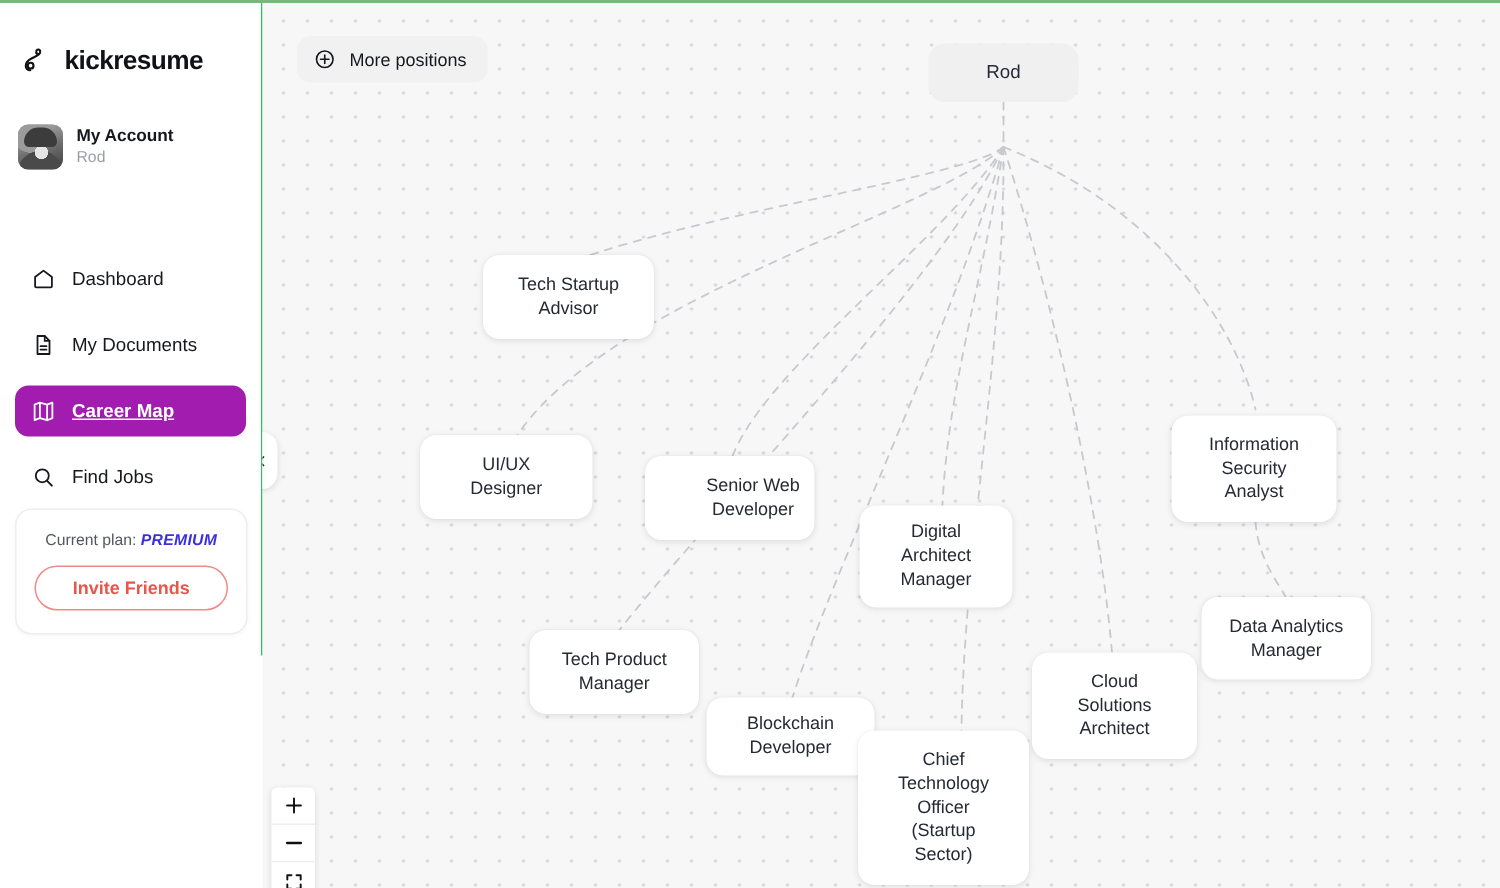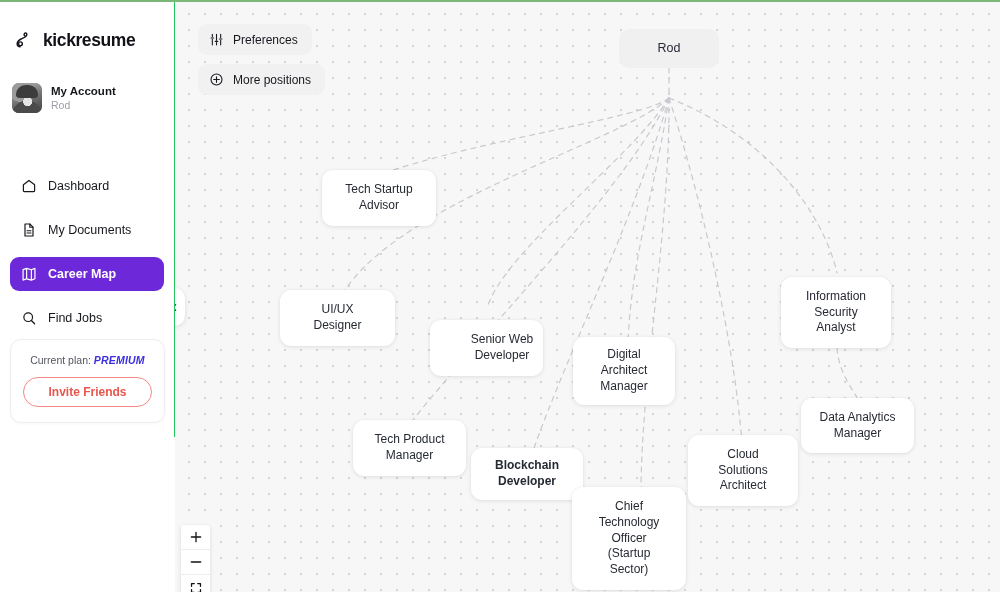--- a/index.html
+++ b/index.html
@@ -55,21 +55,21 @@
   .account-title { font-size: 11.5px; font-weight: bold; color: #16181d; }
   .account-sub { font-size: 10.5px; color: #9b9ea6; margin-top: 1px; }
 
   .nav { margin-top: 56px; padding: 0 10px; }
   .nav-item {
     display: flex; align-items: center; gap: 11px;
     height: 34px; padding: 0 11px; border-radius: 9px;
     margin-bottom: 10px; cursor: pointer;
     color: #16181d; font-size: 12.5px;
   }
-  .nav-item.active { background: #6d28d9; color: #ffffff; font-weight: bold; }
+  .nav-item.active { background: #a21caf; color: #ffffff; font-weight: bold; text-decoration: underline; }
   .nav-ico { width: 16px; height: 16px; flex: 0 0 16px; display: block; }
   .nav-ico svg { display:block; width:16px; height:16px; }
 
   .plan-card {
     position: absolute; left: 10px; bottom: 14px; width: 155px;
     background: #ffffff; border: 1px solid #eeeeee; border-radius: 11px;
     padding: 14px 12px 15px; text-align: center;
     box-shadow: 0 1px 3px rgba(0,0,0,0.035);
   }
   .plan-line { font-size: 10.5px; color: #53565e; }
@@ -223,31 +223,20 @@
         <path d="M494 98 C 600 140, 650 220, 662 273"></path>
 
         <path d="M662 348 C 664 375, 680 392, 682 398"></path>
       </g>
     </svg>
 
     <div class="toolbar">
       <button class="tool-btn">
         <span class="tool-ico">
           <svg viewBox="0 0 18 18" width="15" height="15">
-            <g stroke="#16181d" stroke-width="1.3" stroke-linecap="round" fill="none">
-              <path d="M4 2.6v3.1M4 8.6v6.8M9 2.6v7.2M9 12.7v2.7M14 2.6v4.2M14 9.8v5.6"></path>
-              <path d="M2.4 7.1h3.2M7.4 11.2h3.2M12.4 8.3h3.2"></path>
-            </g>
-          </svg>
-        </span>
-        <span>Preferences</span>
-      </button>
-      <button class="tool-btn">
-        <span class="tool-ico">
-          <svg viewBox="0 0 18 18" width="15" height="15">
             <circle cx="9" cy="9" r="6.6" fill="none" stroke="#16181d" stroke-width="1.3"></circle>
             <path d="M9 5.6v6.8M5.6 9h6.8" stroke="#16181d" stroke-width="1.3" stroke-linecap="round"></path>
           </svg>
         </span>
         <span>More positions</span>
       </button>
     </div>
 
     <div class="node root" style="left:444px; top:29px; width:100px; height:39px;">
       <span>Rod</span>
@@ -258,33 +247,33 @@
         <span>Tech Startup</span><br><span>Advisor</span>
       </span>
     </div>
 
     <div class="node" style="left:105px; top:290px; width:115px; height:56px;">
       <span>
         <span>UI/UX</span><br><span>Designer</span>
       </span>
     </div>
 
-    <div class="node" style="left:255px; top:320px; width:113px; height:56px;padding-left:39px;">
+    <div class="node" style="left:255px; top:304px; width:113px; height:56px;padding-left:39px;">
       <span>
         <span>Senior Web</span><br><span>Developer</span>
       </span>
     </div>
 
     <div class="node" style="left:178px; top:420px; width:113px; height:56px;">
       <span>
         <span>Tech Product</span><br><span>Manager</span>
       </span>
     </div>
 
-    <div class="node" style="left:296px; top:448px; width:112px; height:52px;font-weight:bold;">
+    <div class="node" style="left:296px; top:465px; width:112px; height:52px;">
       <span>
         <span>Blockchain</span><br><span>Developer</span>
       </span>
     </div>
 
     <div class="node" style="left:398px; top:337px; width:102px; height:68px;">
       <span>
         <span>Digital</span><br><span>Architect</span><br><span>Manager</span>
       </span>
     </div>

